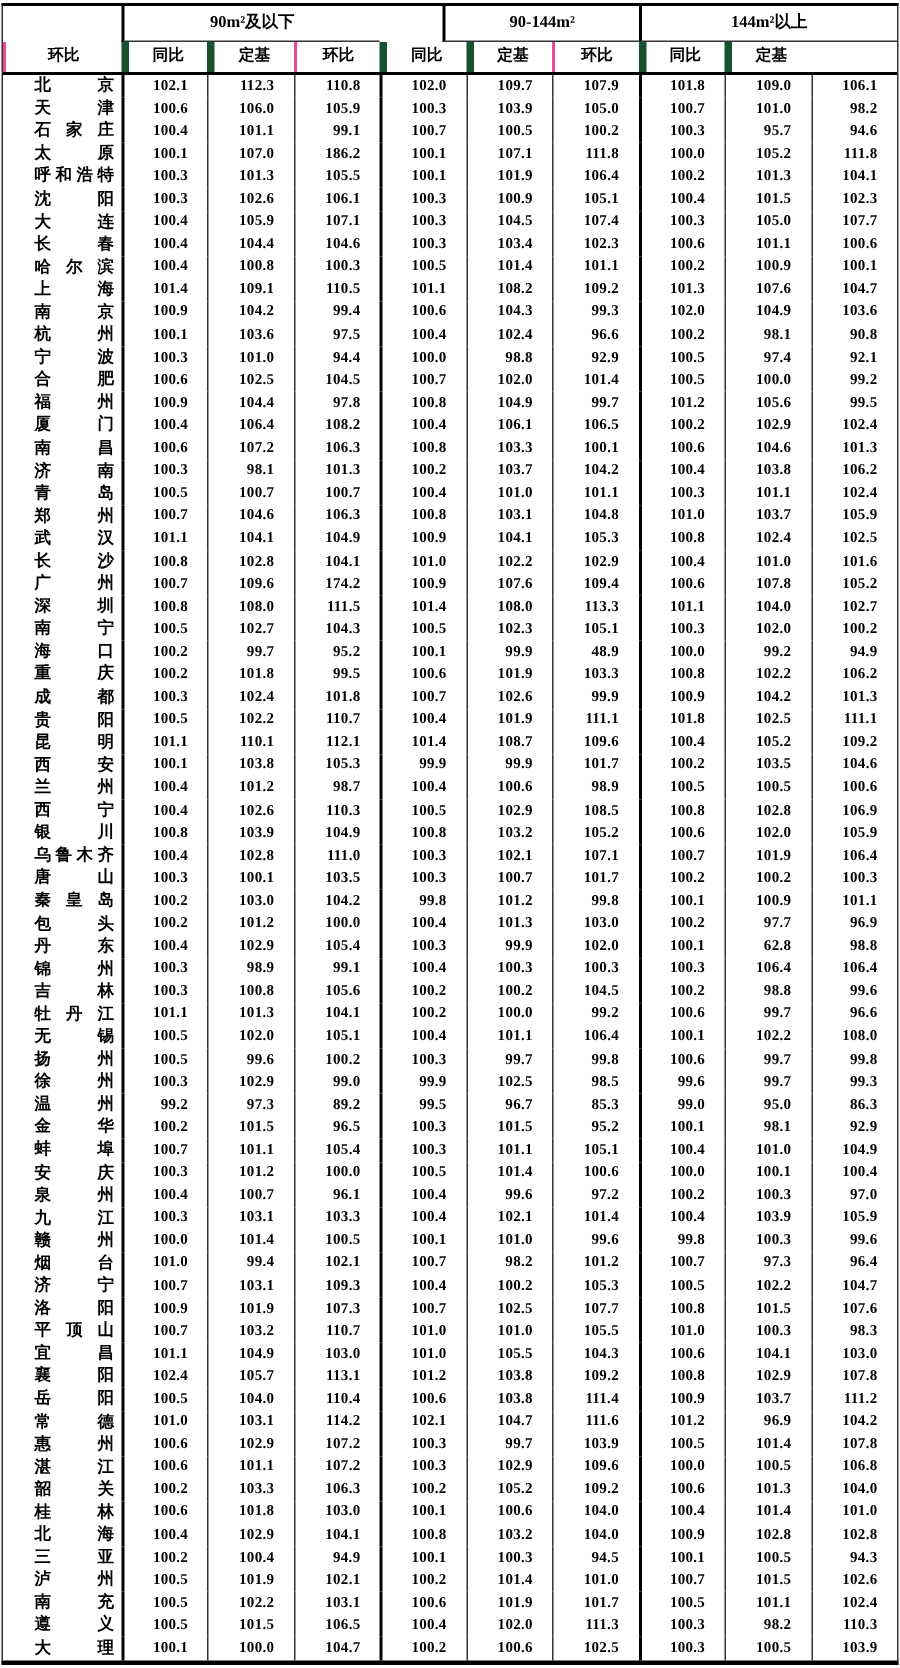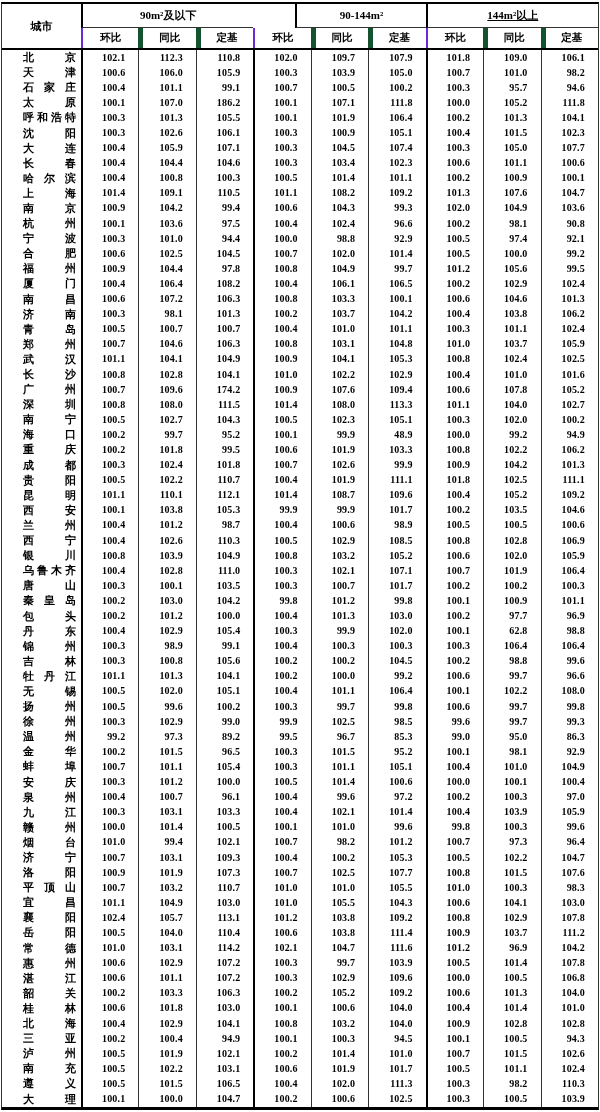--- a/index.html
+++ b/index.html
@@ -35,23 +35,23 @@
     justify-content: center;
     font-weight: bold;
     font-size: 11px;
     line-height: 1;
     white-space: nowrap;
   }
   .th-city { grid-row: 1 / 3; grid-column: 1; }
   .th-group { grid-row: 1; border-left: 2px solid #000; border-bottom: 1px solid #333; }
   .th-g1 { grid-column: 2 / 5; }
   .th-g2 { grid-column: 5 / 8; margin-left: 42px; }
-  .th-g3 { grid-column: 8 / 11; text-decoration: underline; }
+  .th-g3 { grid-column: 8 / 11; }
   .th-sub { grid-row: 2; font-size: 10.5px; border-left: 5px solid #14532d; }
-  .th-sub.sep { border-left: 2px solid #6d28d9; }
+  .th-sub.sep { border-left: 2px solid #ec4899; }
   .tbody {
     flex: 1 1 auto;
     display: flex;
     flex-direction: column;
     font-weight: bold;
   }
   .tr {
     flex: 1 1 0;
     display: grid;
     grid-template-columns: 79px repeat(9, 1fr);
@@ -80,21 +80,20 @@
   }
   .td.num.sep { border-left: 2px solid #000; }
 </style>
 </head>
 <body>
 
 <div class="page">
   <div class="table">
 
     <div class="thead">
-      <div class="th th-city">城市</div>
 
       <div class="th th-group th-g1">90m²及以下</div>
       <div class="th th-group th-g2">90-144m²</div>
       <div class="th th-group th-g3">144m²以上</div>
 
       <div class="th th-sub sep">环比</div>
       <div class="th th-sub">同比</div>
       <div class="th th-sub">定基</div>
 
       <div class="th th-sub sep">环比</div>

